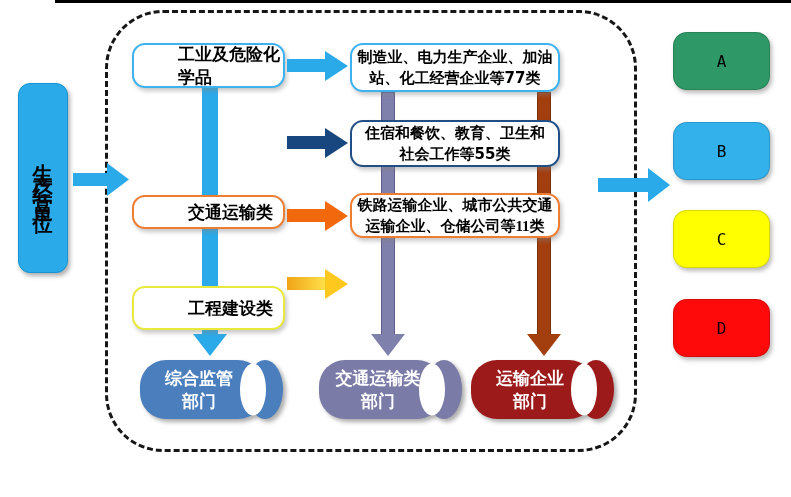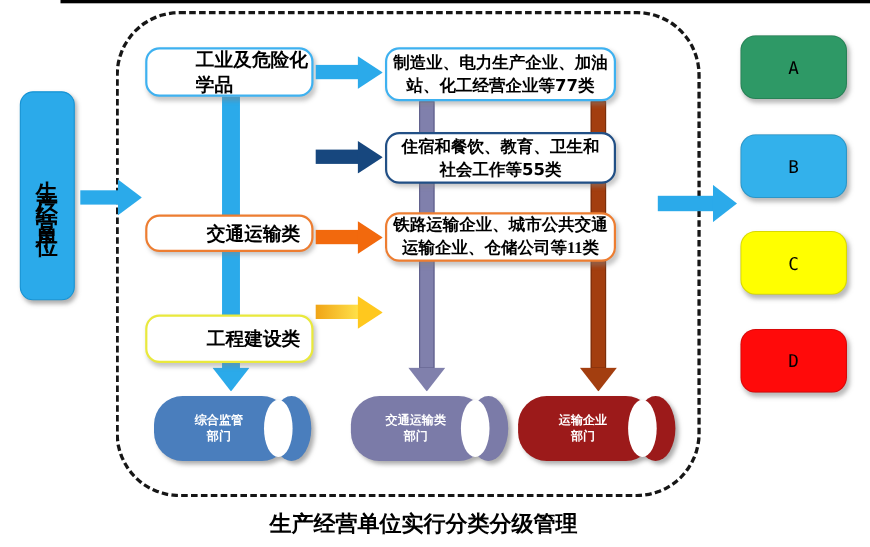--- a/index.html
+++ b/index.html
@@ -34,21 +34,21 @@
   
   .v-shaft { position:absolute; width:16px; z-index:1; border:1px solid transparent; }
   .v-head  { position:absolute; width:34px; height:22px; z-index:1;
     clip-path:polygon(0 0, 100% 0, 50% 100%); }
 
   
   .banner { position:absolute; top:357px; width:150px; height:66px; z-index:2; }
   .banner svg { filter:drop-shadow(3px 3px 2px rgba(90,90,90,.5)); }
   .banner .btext { position:absolute; left:0; top:0; width:122px; height:66px;
     display:flex; flex-direction:column; align-items:center; justify-content:center;
-    color:#fff; font-weight:bold; font-size:11px; line-height:1.35; z-index:3; }
+    color:#fff; font-weight:bold; font-size:17px; line-height:1.35; z-index:3; }
 
   
   .grade { position:absolute; left:673px; width:97px; height:58px; border-radius:14px;
     display:flex; align-items:center; justify-content:center;
     font-family:"DejaVu Sans Mono","Liberation Mono",monospace;
     font-size:16px; color:#000; box-shadow:2px 3px 4px rgba(120,120,120,.5);
     border:1px solid rgba(0,0,0,.15); }
 
   .caption { position:absolute; left:115px; top:463px; width:540px; text-align:center;
     font-size:20px; font-weight:bold; color:#000; }
@@ -160,15 +160,14 @@
   <div class="grade" style="top: 122px; background-color: rgb(51, 177, 235);">
     <span>B</span>
   </div>
   <div class="grade" style="top: 210px; background-color: rgb(255, 255, 0);">
     <span>C</span>
   </div>
   <div class="grade" style="top: 299px; background-color: rgb(255, 10, 10);">
     <span>D</span>
   </div>
 
-  <div class="caption">生产经营单位实行分类分级管理</div>
 
 </div>
 
 </body></html>

